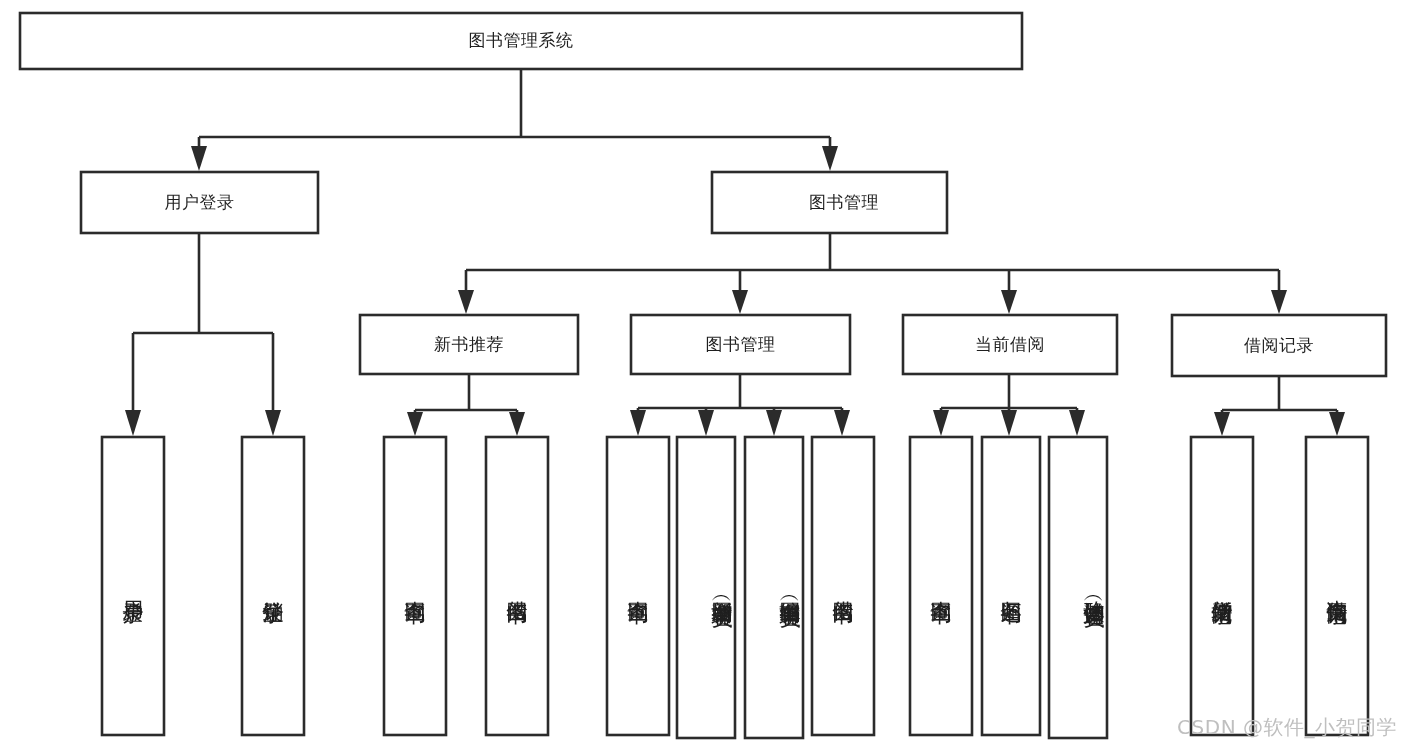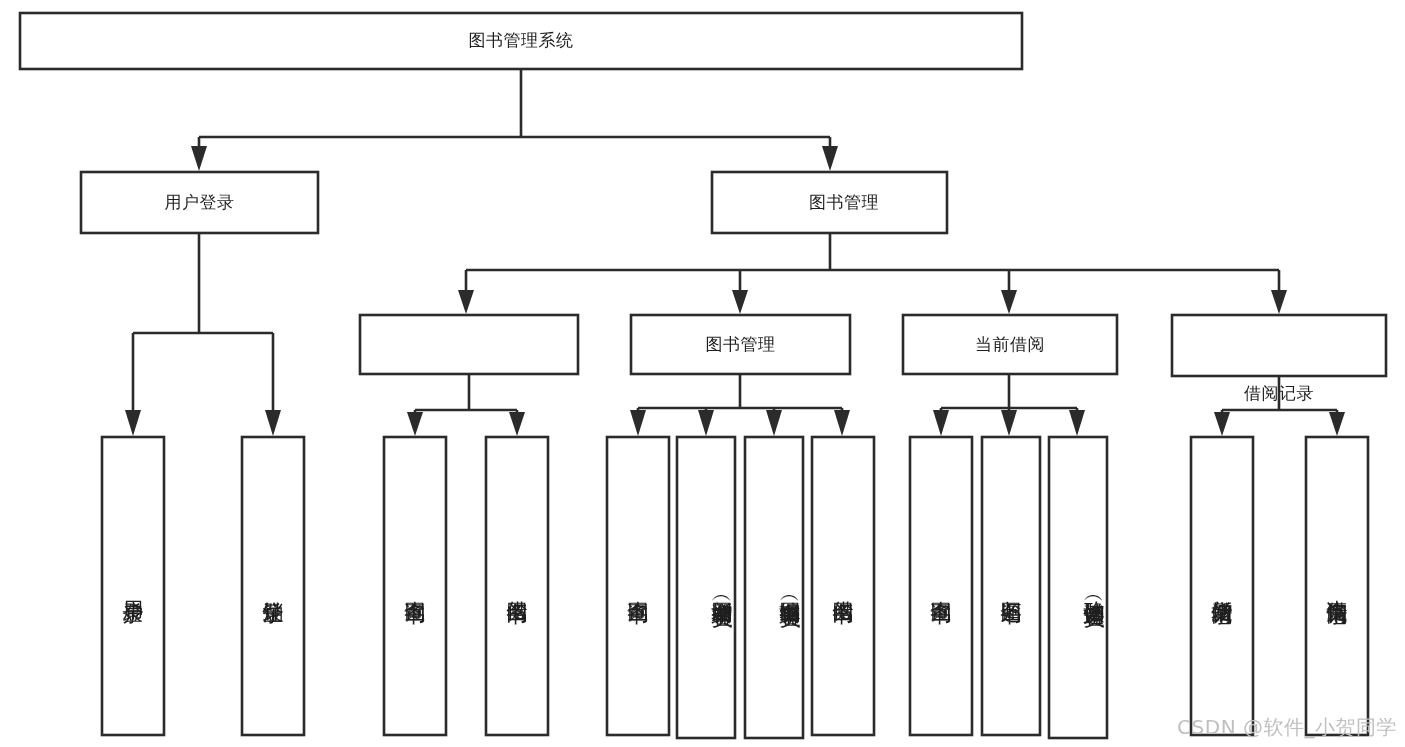--- a/index.html
+++ b/index.html
@@ -188,23 +188,24 @@
 
     <rect class="node-box" x="1191" y="437" width="62" height="298"></rect>
     <rect class="node-box" x="1306" y="437" width="62" height="298"></rect>
   </svg>
 
   <div class="node-label-h" style="left:20px; top:13px; width:1002px; height:56px;">图书管理系统</div>
 
   <div class="node-label-h" style="left:81px; top:172px; width:237px; height:61px;">用户登录</div>
   <div class="node-label-h" style="left:712px; top:172px; width:264px; height:61px;">图书管理</div>
 
+  <div class="node-label-h" style="left:360px; top:315px; width:218px; height:59px;">新书推荐</div>
   <div class="node-label-h" style="left:631px; top:315px; width:219px; height:59px;">图书管理</div>
   <div class="node-label-h" style="left:903px; top:315px; width:214px; height:59px;">当前借阅</div>
-  <div class="node-label-h" style="left:1172px; top:315px; width:214px; height:61px;margin-top:48px;">借阅记录</div>
+  <div class="node-label-h" style="left:1172px; top:315px; width:214px; height:61px;">借阅记录</div>
 
   <div class="node-label-v v-center" style="left:102px; top:437px; width:62px; height:298px;">用户登录</div>
   <div class="node-label-v v-center" style="left:242px; top:437px; width:62px; height:298px;">注销登录</div>
 
   <div class="node-label-v v-center" style="left:384px; top:437px; width:62px; height:298px;">查询图书</div>
   <div class="node-label-v v-center" style="left:486px; top:437px; width:62px; height:298px;">借阅图书</div>
 
   <div class="node-label-v v-center" style="left:607px; top:437px; width:62px; height:298px;">查询图书</div>
   <div class="node-label-v" style="left:677px; top:441px; width:58px; height:294px;">新增图书（管理员）</div>
   <div class="node-label-v" style="left:745px; top:441px; width:58px; height:294px;">编辑图书（管理员）</div>

